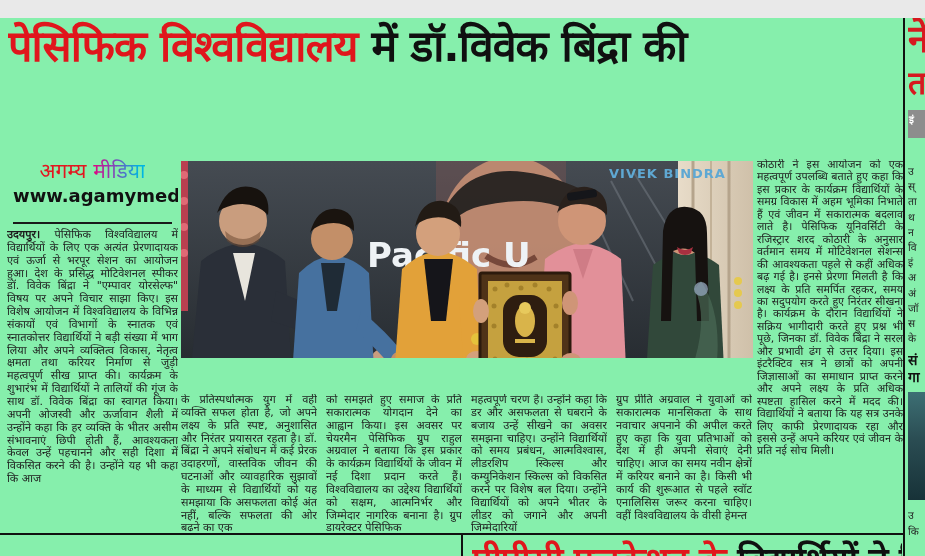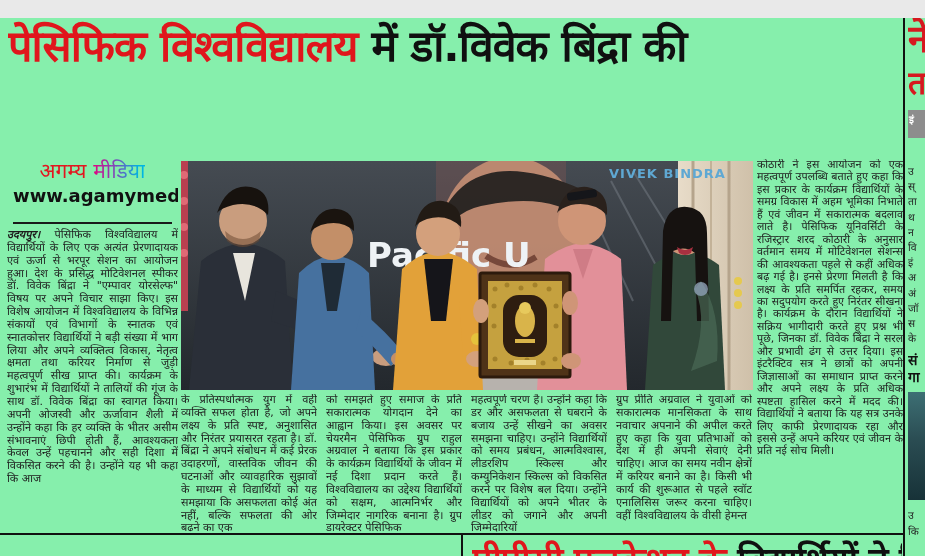--- a/index.html
+++ b/index.html
@@ -16,23 +16,23 @@
   .page-rule{position:absolute;left:903px;top:0;width:2px;height:556px;background:#111;}
   
   .leftcol{position:absolute;left:7px;top:140px;width:171px;height:375px;overflow:hidden;}
   .logo{font-weight:normal;font-size:21px;text-align:center;line-height:26px;}
   .logo .l1{color:#e3151f;}
   .logo .l2{background:linear-gradient(90deg,#e6007e 10%,#8a3fb5 45%,#00b5e2 90%);
             -webkit-background-clip:text;background-clip:text;color:transparent;}
   .website{font-weight:bold;font-size:18px;text-align:center;border-bottom:2px solid #1a1a1a;
            padding-bottom:16px;margin:1px 6px 5px 6px;color:#111;}
   .bodytxt{font-size:11px;line-height:12.85px;text-align:justify;color:#1c1c1c;}
-  .dateline{font-weight:bold;font-style:italic;}
-  
-  .photo{position:absolute;left:181px;top:143px;width:572px;height:229px;overflow:hidden;background:#32373d;}
+  .dateline{font-weight:bold;}
+  
+  .photo{position:absolute;left:181px;top:143px;width:572px;height:197px;overflow:hidden;background:#32373d;}
   
   .midcols{position:absolute;left:181px;top:376px;width:572px;height:138px;display:flex;gap:9px;overflow:hidden;}
   .midcols .col{width:136px;height:138px;overflow:hidden;font-size:11px;line-height:12.85px;text-align:justify;color:#1c1c1c;}
   
   .rightcol{position:absolute;left:757px;top:141px;width:146px;height:374px;overflow:hidden;
             font-size:10.8px;line-height:12.45px;text-align:justify;color:#1c1c1c;}
   
   .bottom-rule{position:absolute;left:0;top:515px;width:903px;height:2px;background:#111;}
   .teaser-left{position:absolute;left:8px;top:518px;width:450px;height:38px;overflow:hidden;}
   .teaser-left .t1{font-weight:bold;font-size:21px;line-height:26px;white-space:nowrap;color:#101010;}

